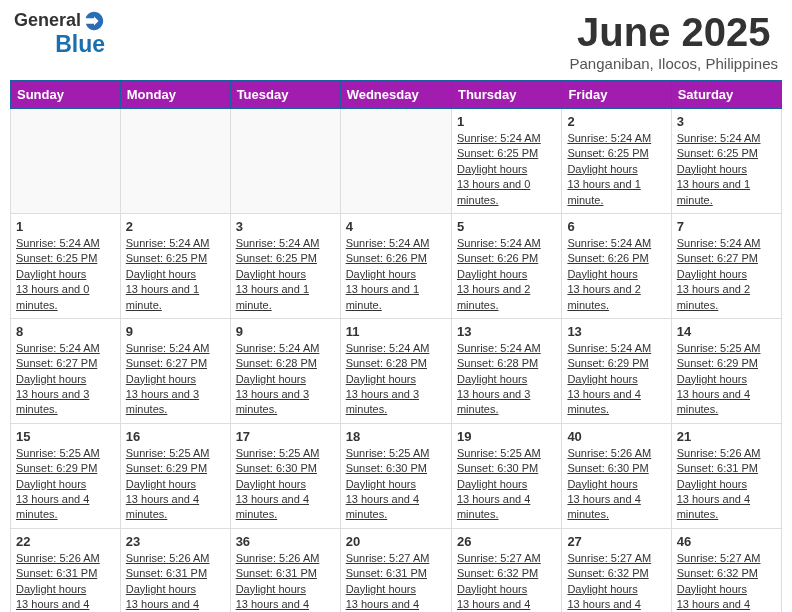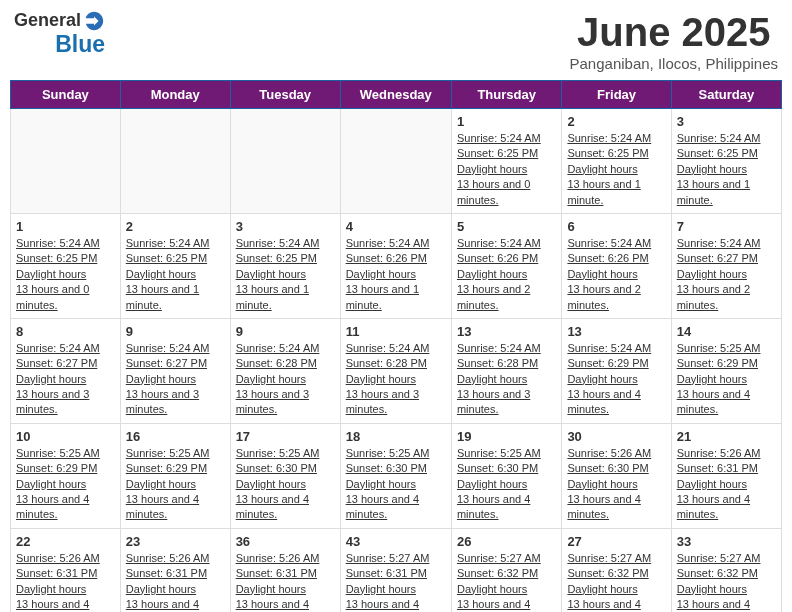--- a/index.html
+++ b/index.html
@@ -48,23 +48,23 @@
     .location-title {
       font-size: 15px;
       color: #555;
     }
     .calendar {
       width: 100%;
       border-collapse: collapse;
       border: 1px solid #ccc;
     }
     .calendar th {
-      background-color: #701a75;
+      background-color: #a21caf;
       color: #fff;
-      text-align: center;
+      text-align: left;
       padding: 6px 6px;
       font-size: 13px;
       border: 1px solid #1a5fa0;
     }
     .calendar td {
       vertical-align: top;
       padding: 5px 5px;
       border: 1px solid #ddd;
       font-size: 10px;
       color: #333;
@@ -198,41 +198,41 @@
           <span class="day-number">13</span>
           <div class="day-info">Sunrise: 5:24 AM<br>Sunset: 6:29 PM<br>Daylight hours<br>13 hours and 4 minutes.</div>
         </td>
         <td>
           <span class="day-number">14</span>
           <div class="day-info">Sunrise: 5:25 AM<br>Sunset: 6:29 PM<br>Daylight hours<br>13 hours and 4 minutes.</div>
         </td>
       </tr>
       <tr>
         <td>
-          <span class="day-number">10</span>
+          <span class="day-number">15</span>
           <div class="day-info">Sunrise: 5:25 AM<br>Sunset: 6:29 PM<br>Daylight hours<br>13 hours and 4 minutes.</div>
         </td>
         <td>
           <span class="day-number">16</span>
           <div class="day-info">Sunrise: 5:25 AM<br>Sunset: 6:29 PM<br>Daylight hours<br>13 hours and 4 minutes.</div>
         </td>
         <td>
           <span class="day-number">17</span>
           <div class="day-info">Sunrise: 5:25 AM<br>Sunset: 6:30 PM<br>Daylight hours<br>13 hours and 4 minutes.</div>
         </td>
         <td>
           <span class="day-number">18</span>
           <div class="day-info">Sunrise: 5:25 AM<br>Sunset: 6:30 PM<br>Daylight hours<br>13 hours and 4 minutes.</div>
         </td>
         <td>
           <span class="day-number">19</span>
           <div class="day-info">Sunrise: 5:25 AM<br>Sunset: 6:30 PM<br>Daylight hours<br>13 hours and 4 minutes.</div>
         </td>
         <td>
-          <span class="day-number">30</span>
+          <span class="day-number">40</span>
           <div class="day-info">Sunrise: 5:26 AM<br>Sunset: 6:30 PM<br>Daylight hours<br>13 hours and 4 minutes.</div>
         </td>
         <td>
           <span class="day-number">21</span>
           <div class="day-info">Sunrise: 5:26 AM<br>Sunset: 6:31 PM<br>Daylight hours<br>13 hours and 4 minutes.</div>
         </td>
       </tr>
       <tr>
         <td>
           <span class="day-number">22</span>
@@ -240,33 +240,33 @@
         </td>
         <td>
           <span class="day-number">23</span>
           <div class="day-info">Sunrise: 5:26 AM<br>Sunset: 6:31 PM<br>Daylight hours<br>13 hours and 4 minutes.</div>
         </td>
         <td>
           <span class="day-number">36</span>
           <div class="day-info">Sunrise: 5:26 AM<br>Sunset: 6:31 PM<br>Daylight hours<br>13 hours and 4 minutes.</div>
         </td>
         <td>
-          <span class="day-number">43</span>
+          <span class="day-number">20</span>
           <div class="day-info">Sunrise: 5:27 AM<br>Sunset: 6:31 PM<br>Daylight hours<br>13 hours and 4 minutes.</div>
         </td>
         <td>
           <span class="day-number">26</span>
           <div class="day-info">Sunrise: 5:27 AM<br>Sunset: 6:32 PM<br>Daylight hours<br>13 hours and 4 minutes.</div>
         </td>
         <td>
           <span class="day-number">27</span>
           <div class="day-info">Sunrise: 5:27 AM<br>Sunset: 6:32 PM<br>Daylight hours<br>13 hours and 4 minutes.</div>
         </td>
         <td>
-          <span class="day-number">33</span>
+          <span class="day-number">46</span>
           <div class="day-info">Sunrise: 5:27 AM<br>Sunset: 6:32 PM<br>Daylight hours<br>13 hours and 4 minutes.</div>
         </td>
       </tr>
       <tr style="background: rgb(245, 245, 245);">
         <td style="background: rgb(245, 245, 245);">
           <span class="day-number">29</span>
           <div class="day-info">Sunrise: 5:28 AM<br>Sunset: 6:32 PM<br>Daylight hours<br>13 hours and 4 minutes.</div>
         </td>
         <td style="background: rgb(245, 245, 245);">
           <span class="day-number">30</span>

